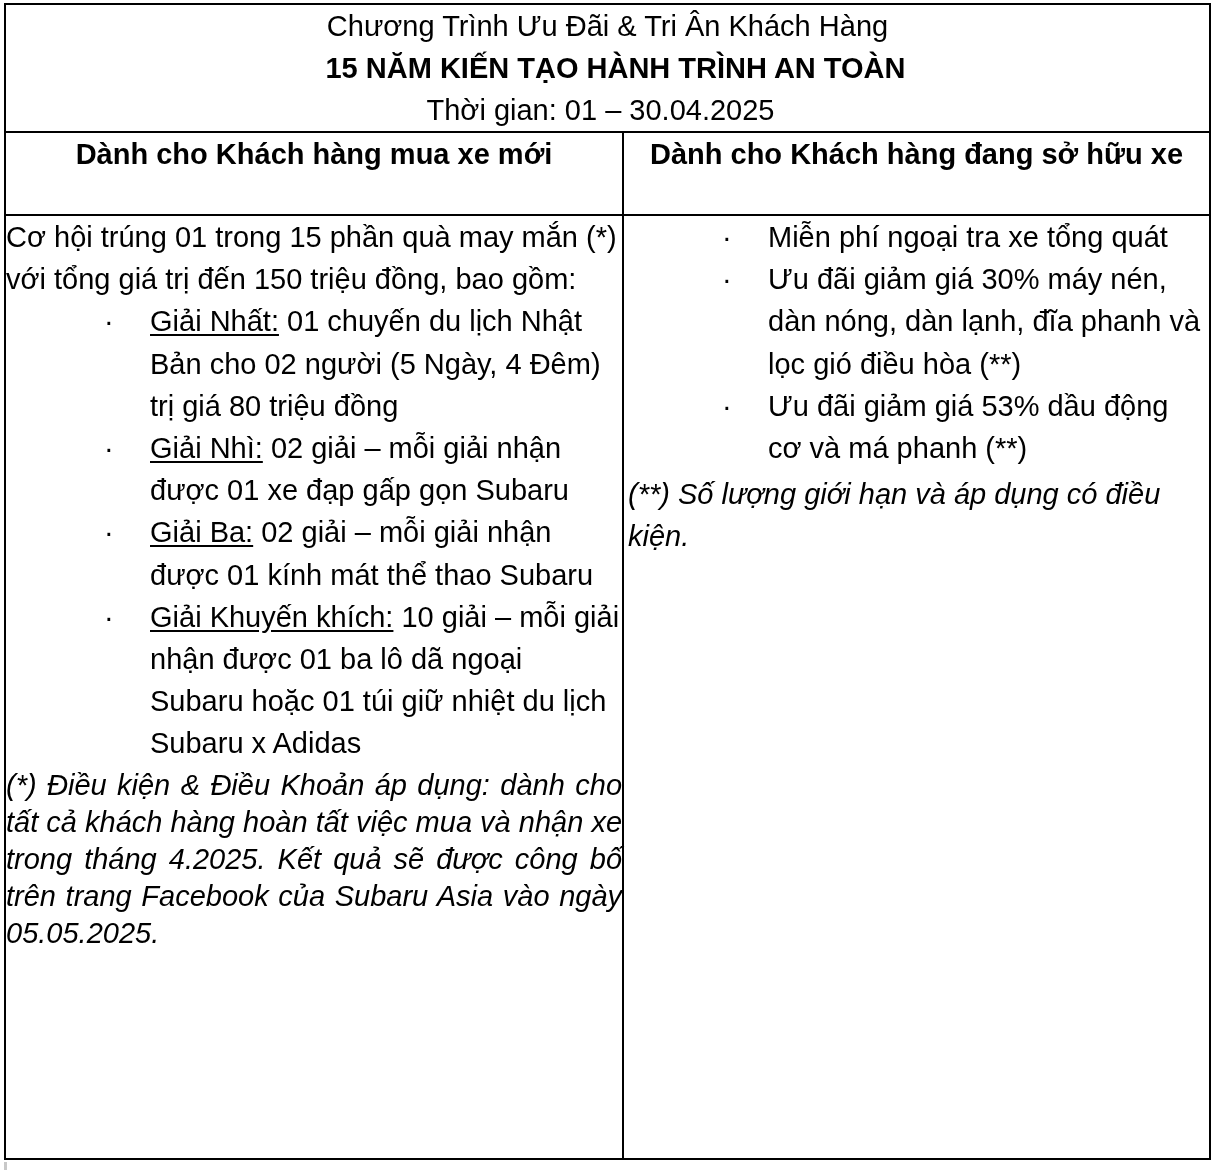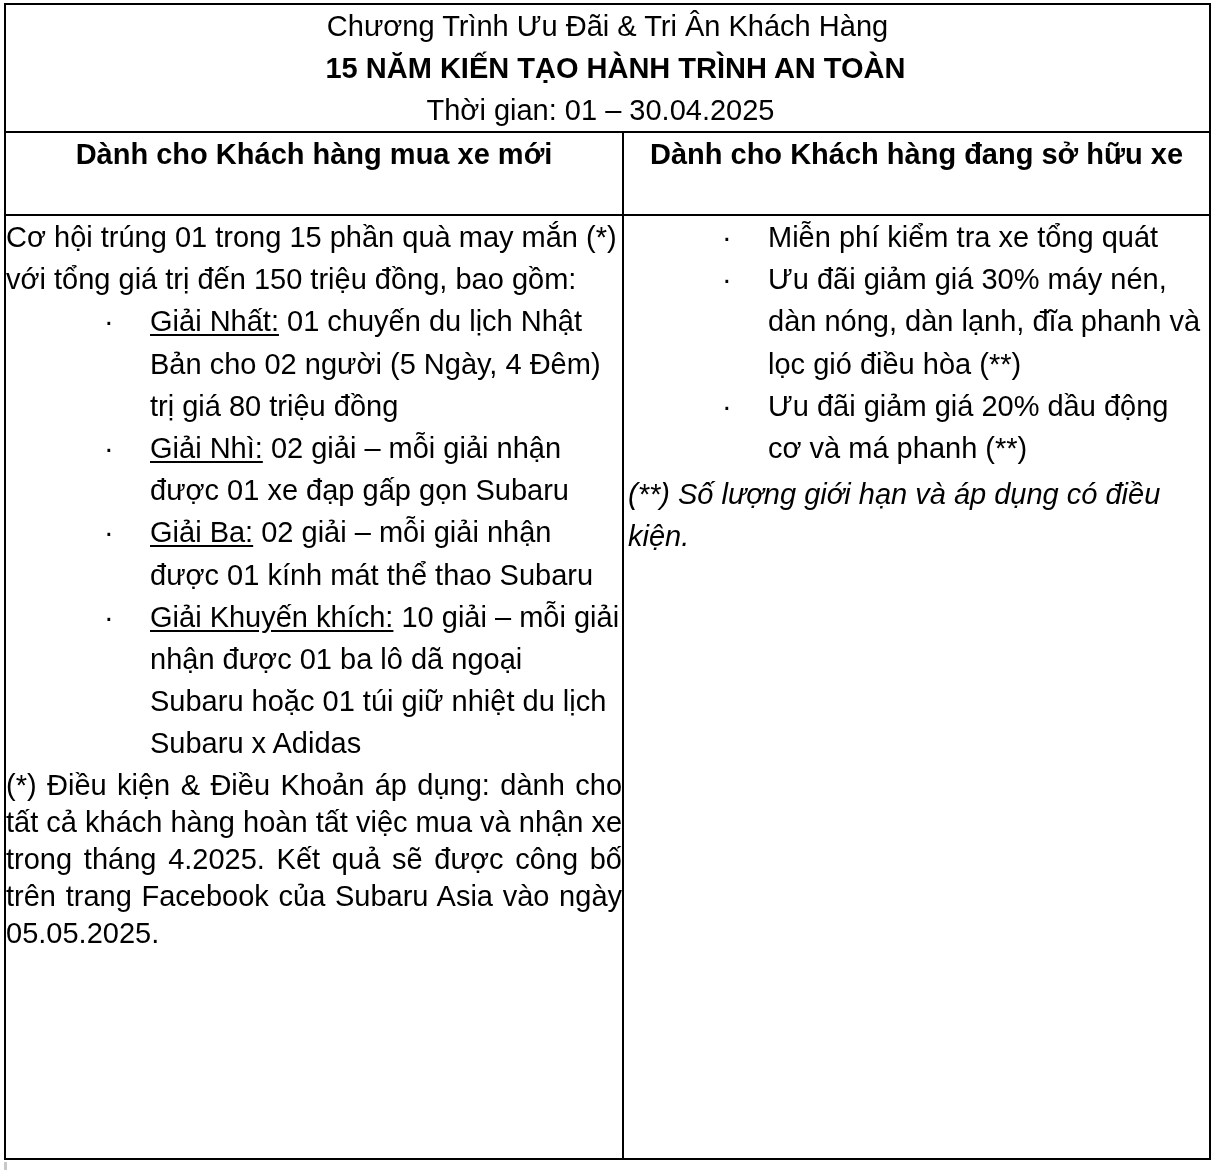--- a/index.html
+++ b/index.html
@@ -79,20 +79,21 @@
     .bullet-dot {
       position: absolute;
       left: 98px;
       top: 0;
     }
     .prize-label {
       text-decoration: underline;
       text-underline-offset: 3px;
     }
     .note-justified {
+      font-style: italic;
       text-align: justify;
       text-align-last: left;
       line-height: 37px;
       margin: 2px 0 0 0;
     }
     .note-right {
       font-style: italic;
       margin: 4px;
     }
     .right-list .bullet-item {
@@ -154,29 +155,29 @@
           <span class="bullet-dot">·</span>
           <span class="prize-label">Giải Khuyến khích:</span><span> 10 giải – mỗi giải nhận được 01 ba lô dã ngoại Subaru hoặc 01 túi giữ nhiệt du lịch Subaru x Adidas</span>
         </li>
       </ul>
       <p class="note-justified">(*) Điều kiện &amp; Điều Khoản áp dụng: dành cho tất cả khách hàng hoàn tất việc mua và nhận xe trong tháng 4.2025. Kết quả sẽ được công bố trên trang Facebook của Subaru Asia vào ngày 05.05.2025.</p>
     </td>
     <td class="content-cell">
       <ul class="bullet-list right-list">
         <li class="bullet-item">
           <span class="bullet-dot">·</span>
-          <span>Miễn phí kiểm tra xe tổng quát</span>
+          <span>Miễn phí ngoại tra xe tổng quát</span>
         </li>
         <li class="bullet-item">
           <span class="bullet-dot">·</span>
           <span>Ưu đãi giảm giá 30% máy nén, dàn nóng, dàn lạnh, đĩa phanh và lọc gió điều hòa (**)</span>
         </li>
         <li class="bullet-item">
           <span class="bullet-dot">·</span>
-          <span>Ưu đãi giảm giá 20% dầu động cơ và má phanh (**)</span>
+          <span>Ưu đãi giảm giá 53% dầu động cơ và má phanh (**)</span>
         </li>
       </ul>
       <p class="note-right">(**) Số lượng giới hạn và áp dụng có điều kiện.</p>
     </td>
   </tr>
 </tbody>
   </table>
 
 <div class="page-marker"></div>
 

